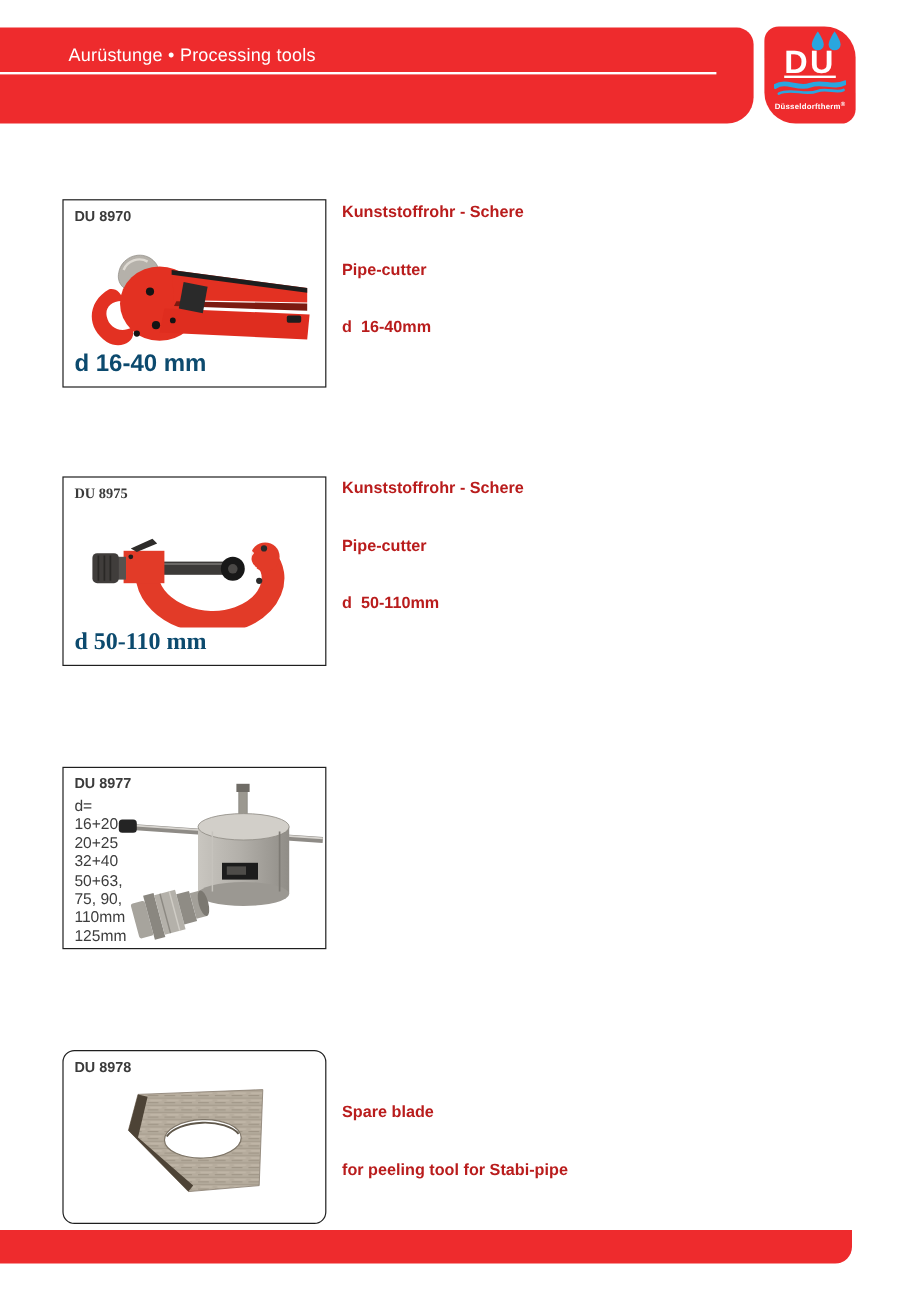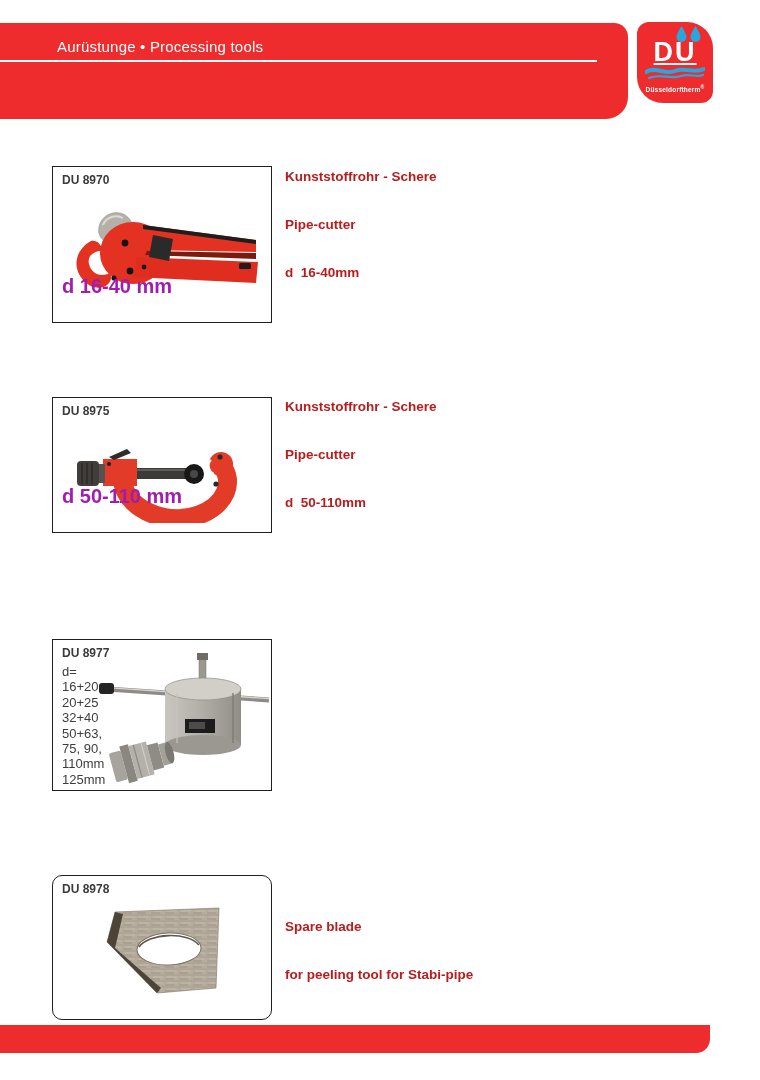--- a/index.html
+++ b/index.html
@@ -1,42 +1,42 @@
 <!DOCTYPE html>
 <html><head>
 <meta charset="utf-8">
 <style>
   html,body{margin:0;padding:0;background:#ffffff;}
   *{box-sizing:border-box;}
   #page{position:relative;width:760px;height:1080px;background:#ffffff;overflow:hidden;
         font-family:"Liberation Sans", sans-serif;}
 
   
-  .header-bar{position:absolute;left:0;top:23px;width:628px;height:96px;
+  .header-bar{position:absolute;left:0;top:23px;width:628px;height:80px;
               background:#ee2b2d;border-radius:0 14px 22px 0;}
   .header-title{position:absolute;left:57px;top:15px;color:#ffffff;font-size:15px;
                 letter-spacing:.2px;white-space:pre;}
   .header-rule{position:absolute;left:0;top:37px;width:597px;height:2px;background:#ffffff;}
 
   
   .logo{position:absolute;left:637px;top:22px;width:76px;height:81px;background:#ee2b2d;
         border-radius:12px 26px 12px 26px;}
   .logo-drops{position:absolute;left:39px;top:4px;width:26px;height:16px;display:flex;gap:3px;}
   .logo-wordmark{position:absolute;left:0;top:17px;width:100%;text-align:center;color:#ffffff;
                  font-size:27px;font-weight:bold;letter-spacing:2px;line-height:1;text-decoration:underline;}
   .logo-wave{position:absolute;left:8px;top:44px;width:60px;height:16px;}
   .logo-name{position:absolute;left:0;top:62px;width:100%;text-align:center;color:#ffffff;
              font-size:6.5px;font-weight:bold;letter-spacing:.2px;}
   .logo-name sup{font-size:5px;}
 
   
   .product-box{position:absolute;left:52px;width:220px;background:#ffffff;
                border:1px solid #1f1f1f;margin-top:28px;}
   .product-code{position:absolute;left:9px;top:6px;font-size:12px;font-weight:bold;color:#3b3b3b;}
-  .size-label{position:absolute;left:9px;bottom:24px;font-size:20px;font-weight:bold;color:#a21caf;}
+  .size-label{position:absolute;left:9px;bottom:7px;font-size:20px;font-weight:bold;color:#0c4a6e;}
   .size-list{position:absolute;left:9px;top:24px;font-size:13px;color:#3d3d3d;line-height:15.4px;}
   .desc{position:absolute;left:285px;color:#b91c1c;font-size:13.5px;font-weight:bold;
         line-height:16px;white-space:pre;}
   .tool-img{position:absolute;}
 
   
   .footer-bar{position:absolute;left:0;top:1025px;width:710px;height:28px;background:#ee2b2d;
               border-radius:0 0 14px 0;}
 </style>
 </head>
@@ -96,21 +96,21 @@
       <circle cx="75" cy="58" r="2.4" fill="#141414"></circle>
     </svg>
     <div class="size-label">d 16-40 mm</div>
   </div>
   <div class="desc" style="top:137px;">
     <div>Kunststoffrohr - Schere</div>
     <div>Pipe-cutter</div>
     <div>d  16-40mm</div>
   </div>
 
-  <div class="product-box" style="top:369px;height:136px;">
+  <div class="product-box" style="top:369px;height:158px;font-family:Liberation Serif, serif;">
     <div class="product-code">DU 8975</div>
     <svg class="tool-img" style="left:20px;top:30px;" width="180" height="95" viewBox="0 0 180 95">
 
       <path d="M50,56 C56,83 96,98 126,87 C153,77 162,53 148,37" stroke="#e23b28" stroke-width="19" fill="none" stroke-linecap="round"></path>
       <circle cx="148" cy="36" r="12" fill="#e23b28"></circle>
       <path d="M140,47 C134,44 132,36 137,31" stroke="#ffffff" stroke-width="5" fill="none" opacity="0.9"></path>
       <circle cx="147" cy="29" r="2.6" fill="#2a2a2a"></circle>
       <circle cx="143" cy="56" r="2.6" fill="#2a2a2a"></circle>
 
       <rect x="60" y="40" width="56" height="11" fill="#3c3a38"></rect>

